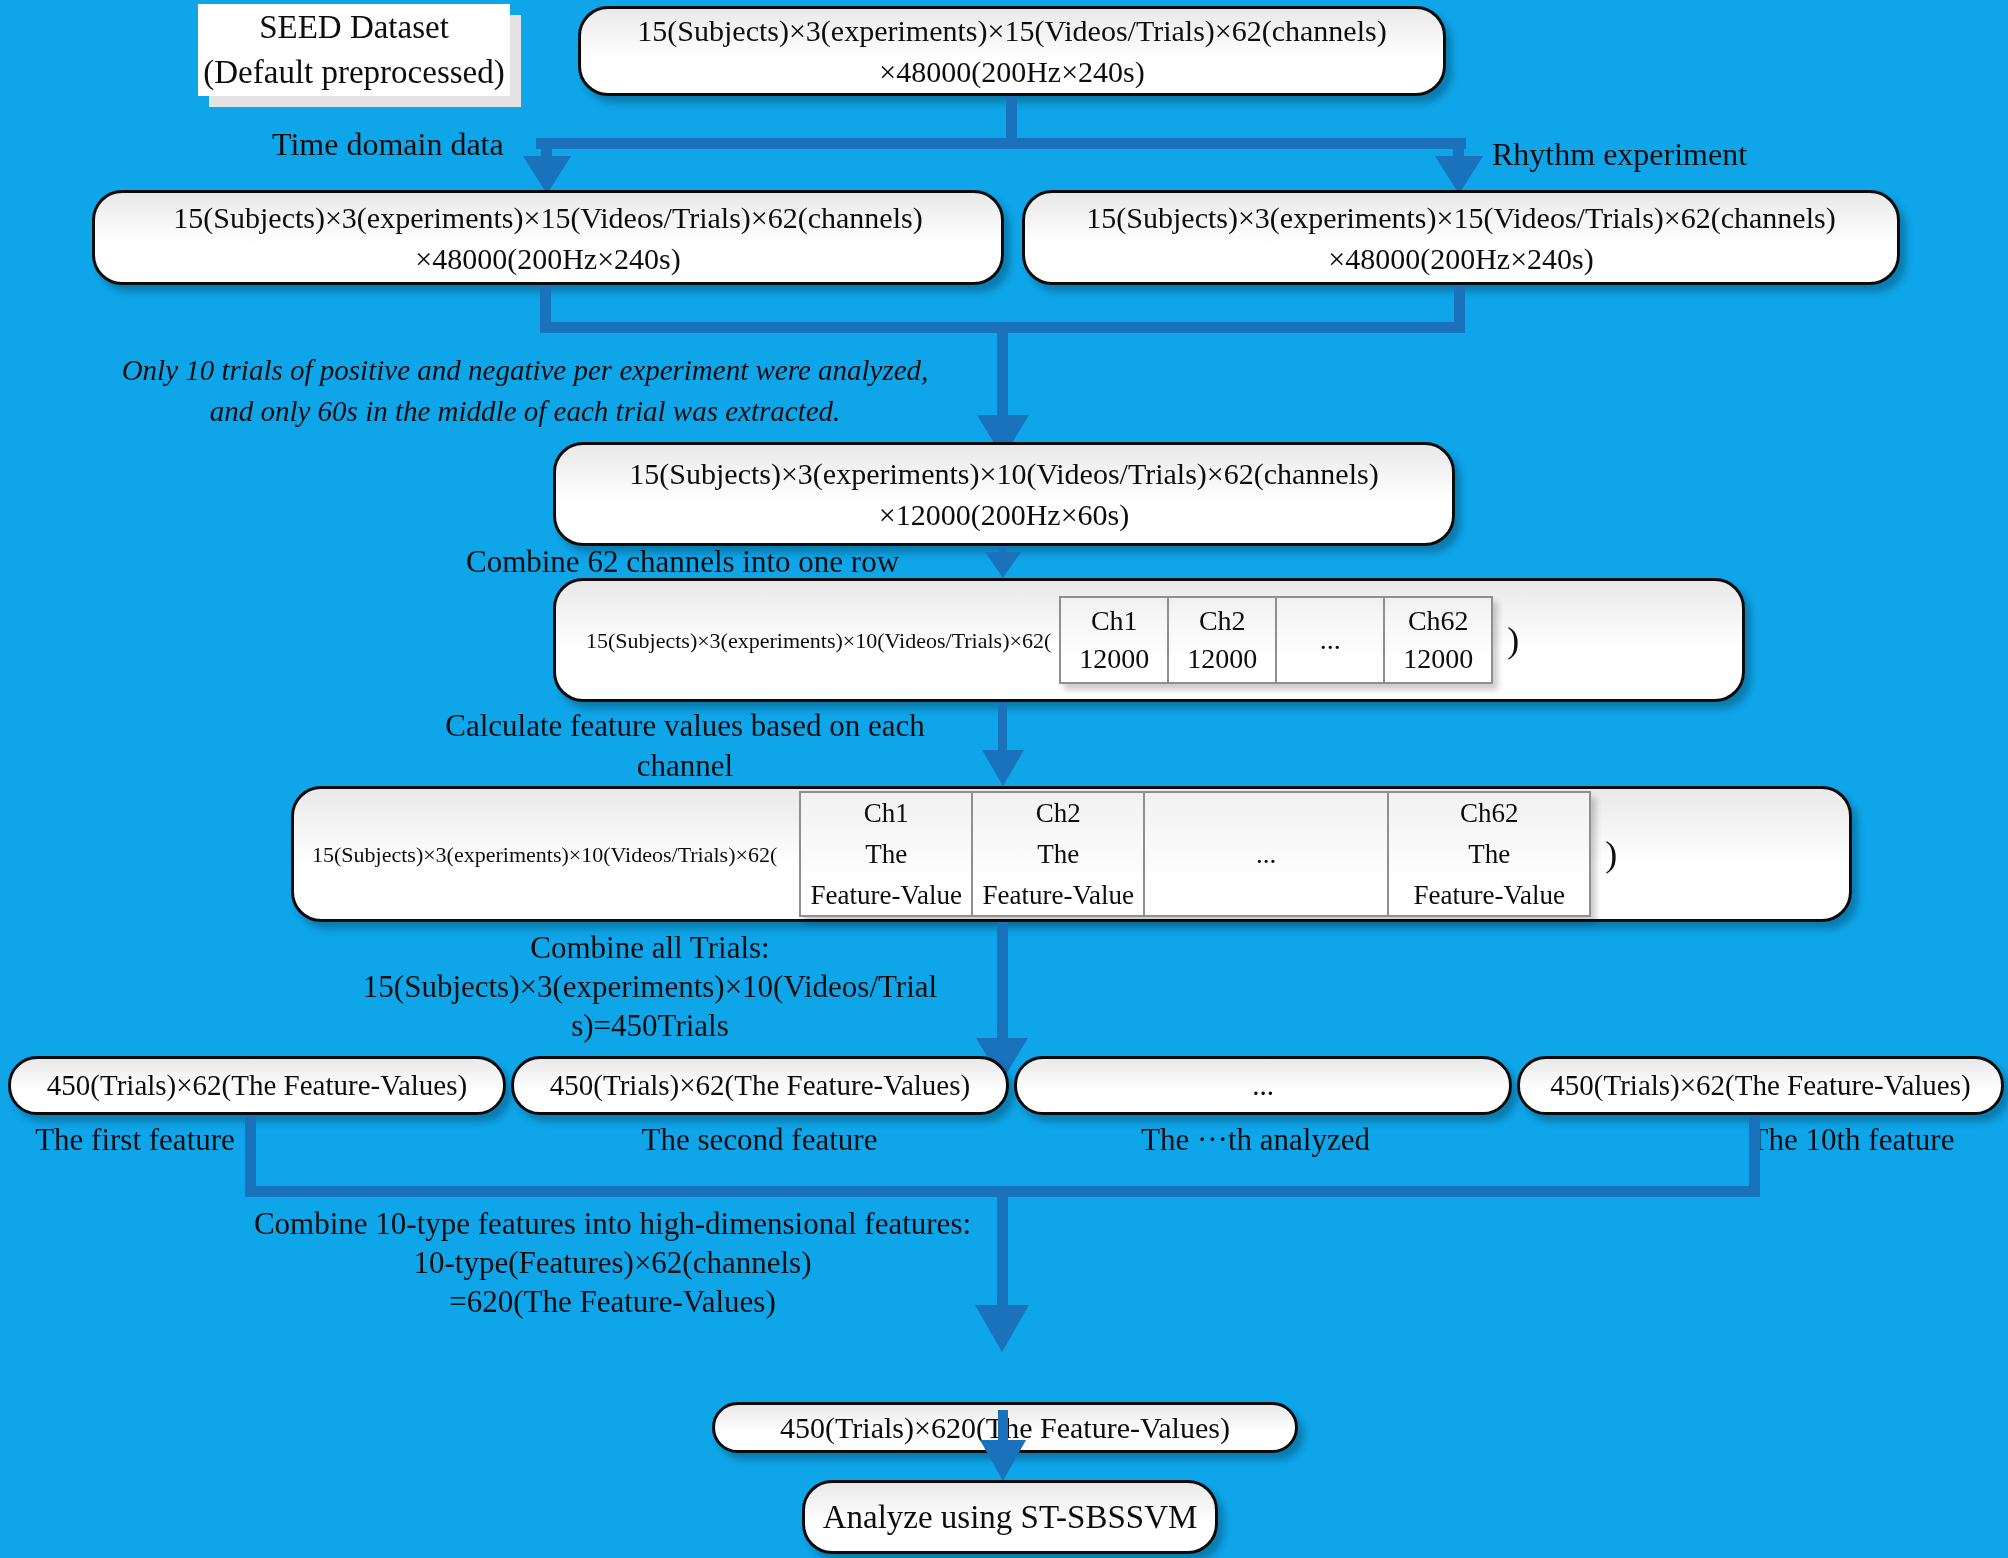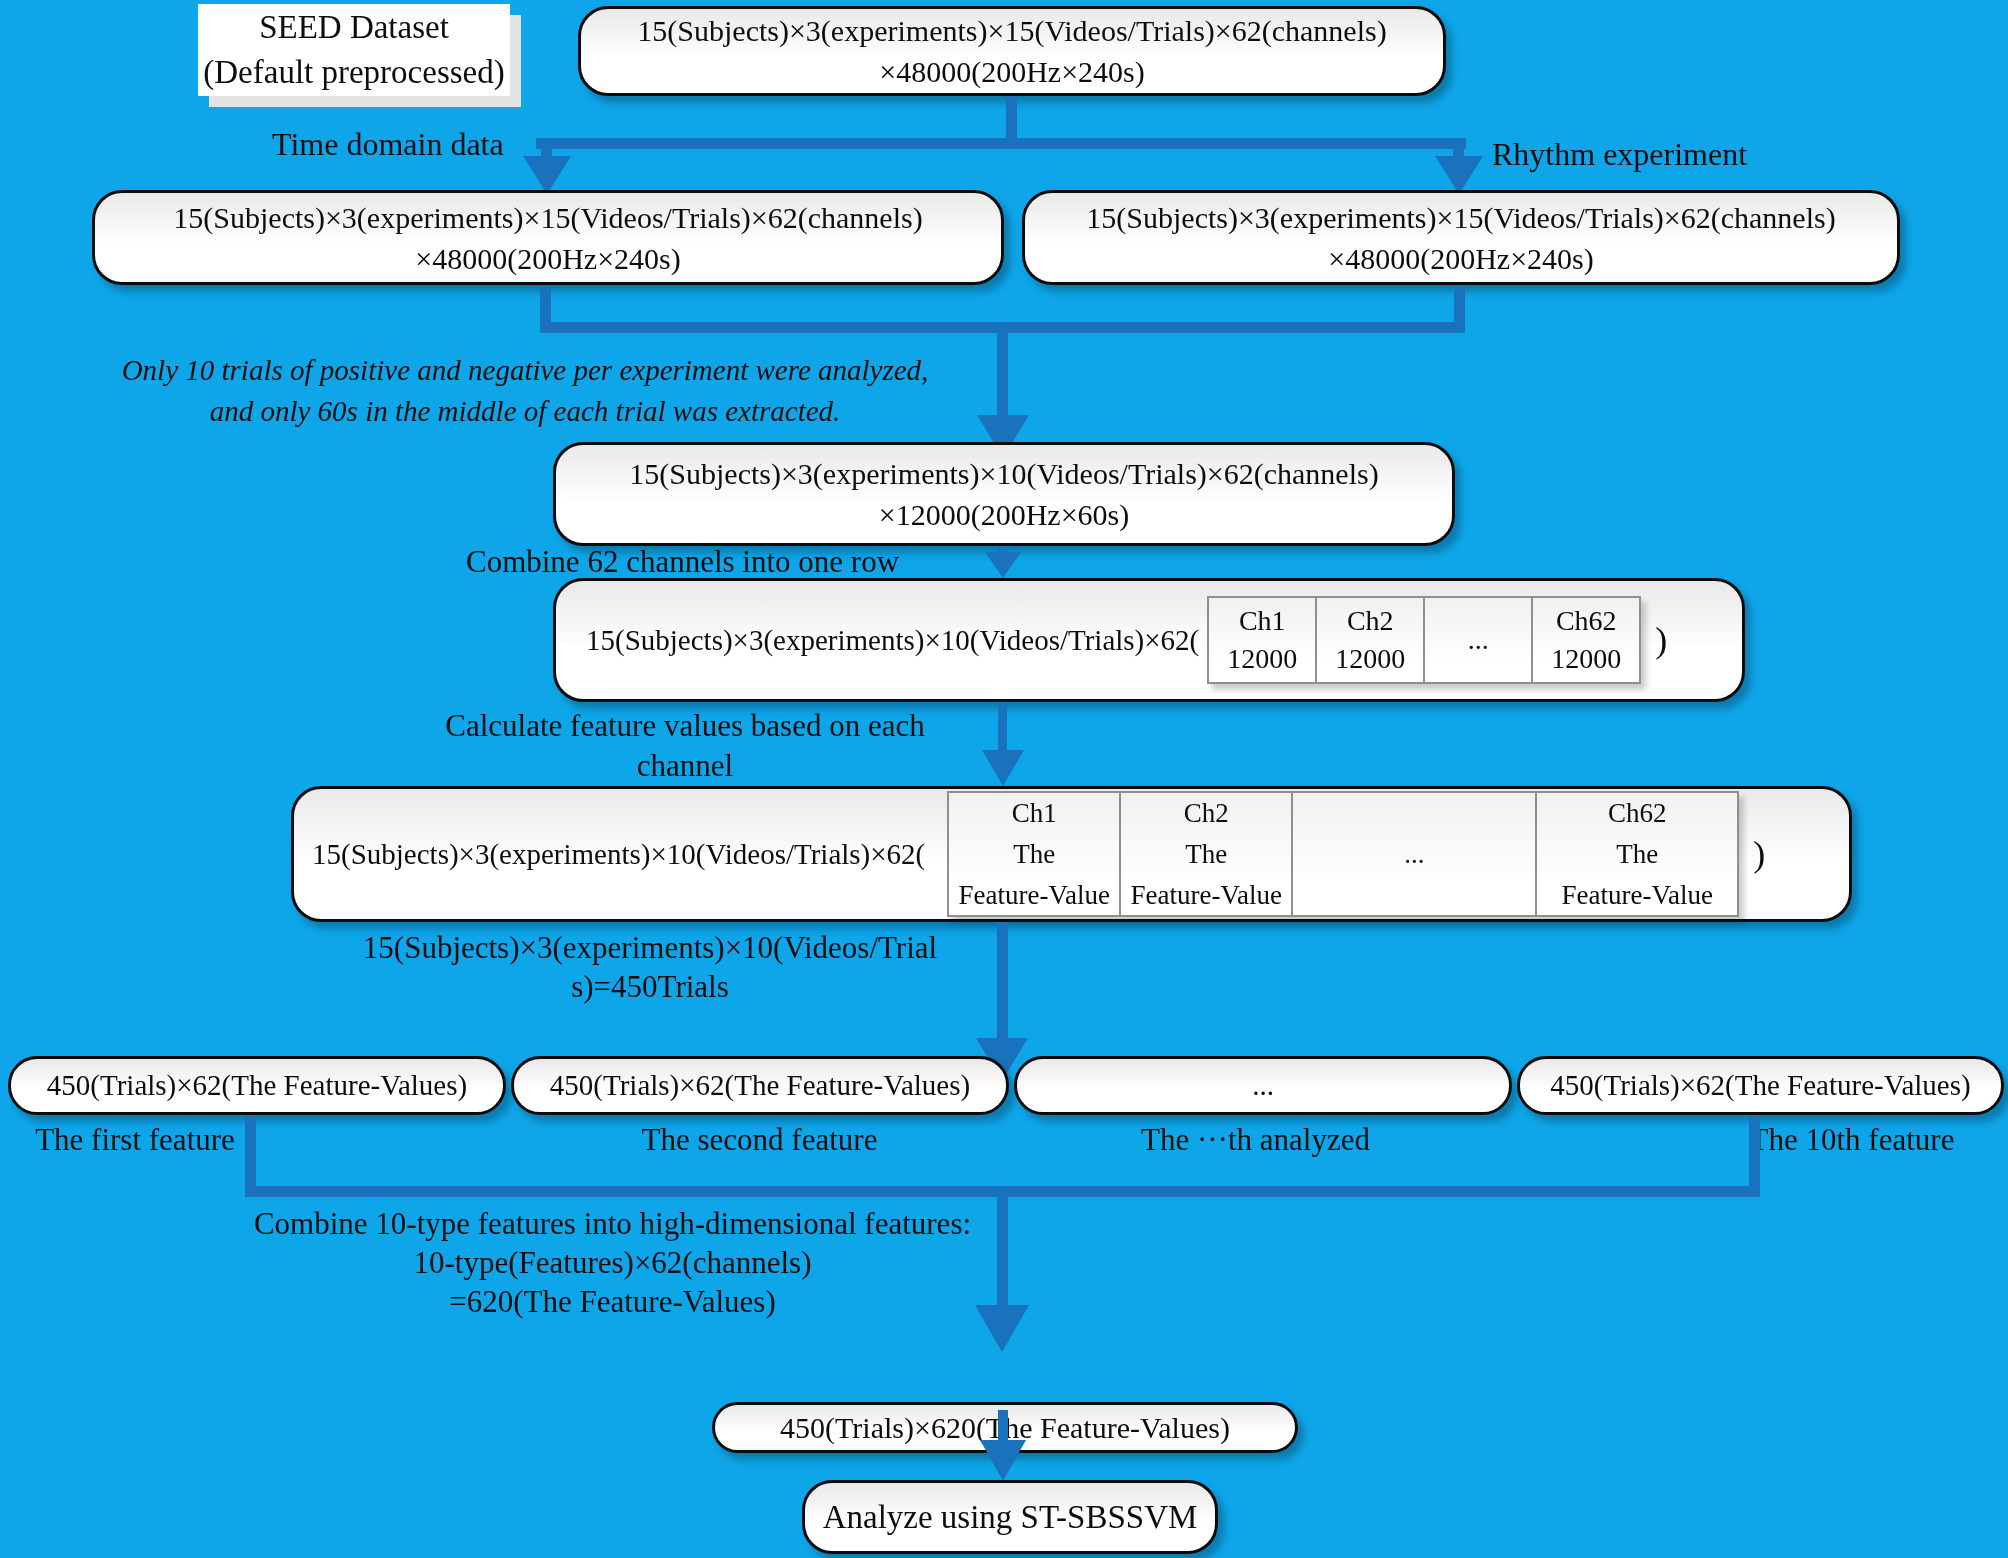--- a/index.html
+++ b/index.html
@@ -21,21 +21,21 @@
   .center{text-align:center;}
   .shadow-label{
     position:absolute;background:#ffffff;box-shadow:11px 11px 0 #e3e3e3;
     display:flex;flex-direction:column;align-items:center;justify-content:center;
     text-align:center;font-size:33px;line-height:45px;
   }
   .vl,.hl{position:absolute;background:#1a72bd;}
   .ah{position:absolute;width:0;height:0;
       border-left:24px solid transparent;border-right:24px solid transparent;
       border-top:38px solid #1a72bd;}
-  .prefix{font-size:29px;white-space:nowrap;text-align:center;}
+  .prefix{font-size:22px;white-space:nowrap;text-align:center;}
   .suffix{font-size:36px;margin-left:14px;}
   .ctab{display:flex;box-shadow:5px 6px 6px rgba(0,0,0,0.20);}
   .ctab .cell{
     box-sizing:border-box;border:2px solid #8f8f8f;margin-left:-2px;
     background:linear-gradient(180deg,#f1f1f1 0%,#ffffff 75%);
     display:flex;flex-direction:column;align-items:center;justify-content:center;
     text-align:center;
   }
   .ctab .cell:first-child{margin-left:0;}
   .ctab.ch{margin-left:8px;}
@@ -150,20 +150,21 @@
       <div class="cell c62">
         <div>Ch62</div>
         <div>The</div>
         <div>Feature-Value</div>
       </div>
     </div>
     <span class="suffix">)</span>
   </div>
 
   <div class="lbl center" style="left:320px;top:928px;width:660px;line-height:39px;">
+    <div>Combine all Trials:</div>
     <div>15(Subjects)×3(experiments)×10(Videos/Trial</div>
     <div>s)=450Trials</div>
   </div>
   <div class="vl" style="left:997px;top:922px;width:11px;height:120px;"></div>
   <div class="ah" style="left:976px;top:1038px;border-left-width:26px;border-right-width:26px;border-top-width:43px;"></div>
 
   <div class="box pill" style="left:8px;top:1056px;width:498px;height:59px;">
     <div>450(Trials)×62(The Feature-Values)</div>
   </div>
   <div class="box pill" style="left:511px;top:1056px;width:498px;height:59px;">

